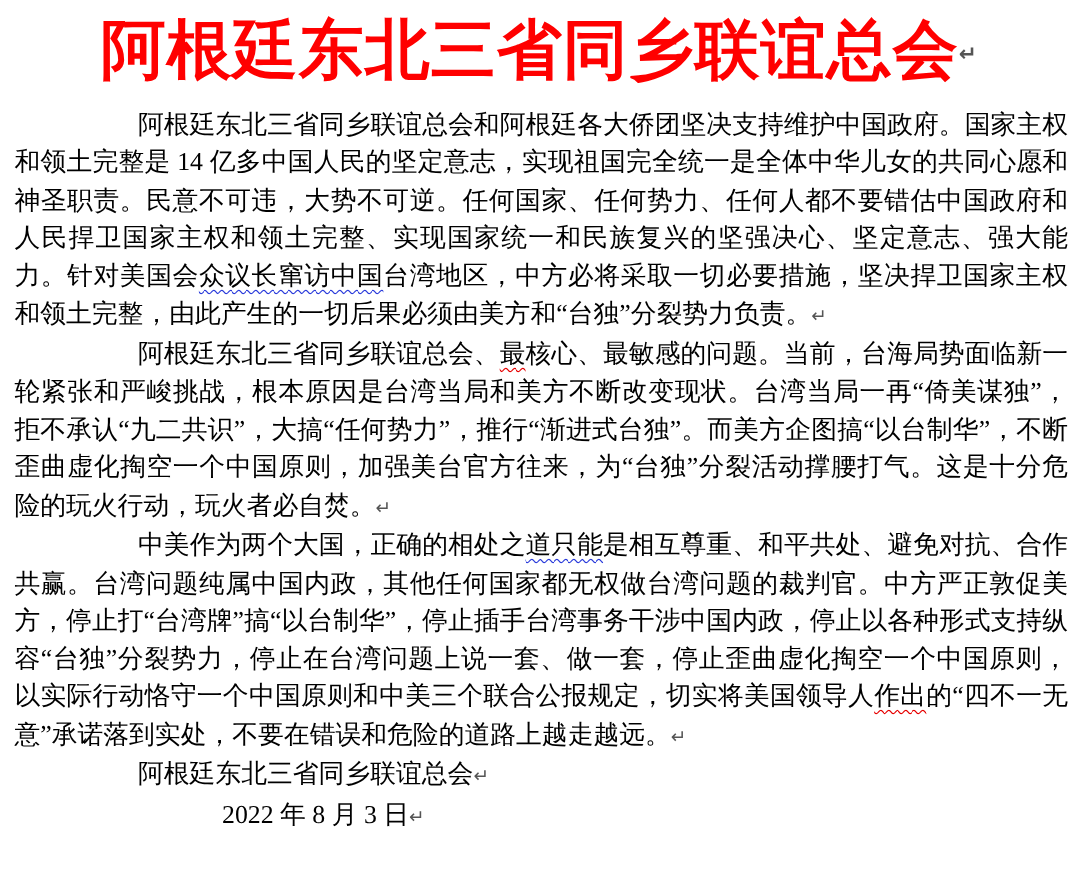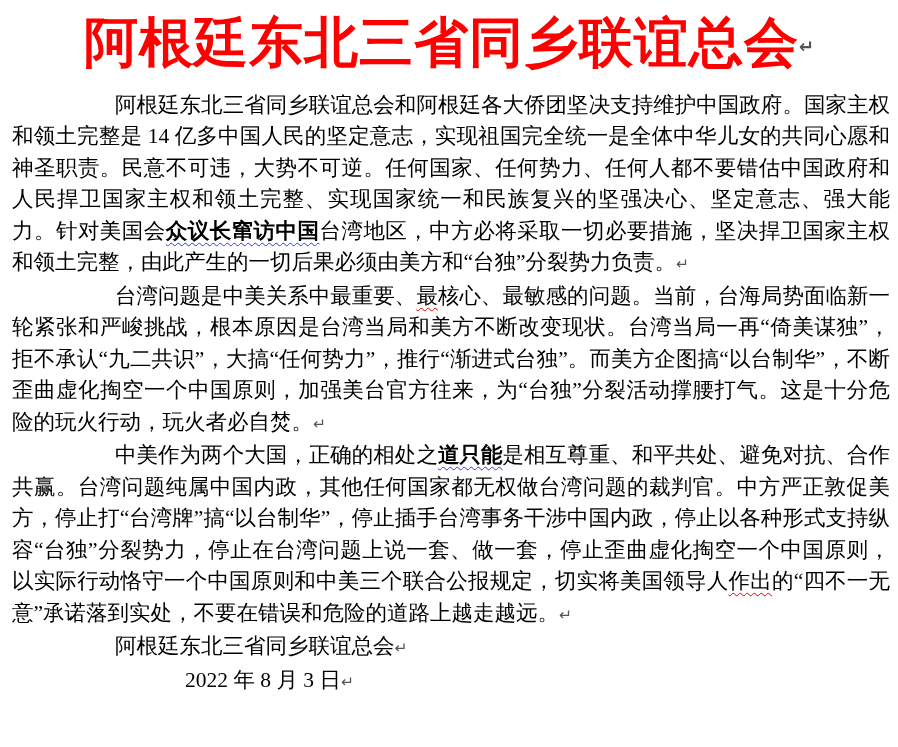--- a/index.html
+++ b/index.html
@@ -57,21 +57,20 @@
   }
   .sig-line{ text-indent:103px; }
   .date-line{ text-indent:173px; }
   .seg{ text-decoration-skip-ink:none; }
   .seg-wavy-blue{
     text-decoration-line:underline;
     text-decoration-style:wavy;
     text-decoration-color:var(--squiggle-blue);
     text-decoration-thickness:1px;
     text-underline-offset:4px;
-    font-weight:bold;
   }
   .seg-wavy-red{
     text-decoration-line:underline;
     text-decoration-style:wavy;
     text-decoration-color:var(--squiggle-red);
     text-decoration-thickness:1px;
     text-underline-offset:4px;
   }
   .seg-pilcrow, .mark{
     color:var(--mark-gray);
@@ -82,21 +81,21 @@
 </head>
 <body>
 
 <div class="page">
 
   <div class="doc-title"><span>阿根廷东北三省同乡联谊总会</span><span class="mark">↵</span></div>
 
 
   <div class="doc-body">
     <p class="para"><span class="seg seg-normal">阿根廷东北三省同乡联谊总会和阿根廷各大侨团坚决支持维护中国政府。国家主权和领土完整是 14 亿多中国人民的坚定意志，实现祖国完全统一是全体中华儿女的共同心愿和神圣职责。民意不可违，大势不可逆。任何国家、任何势力、任何人都不要错估中国政府和人民捍卫国家主权和领土完整、实现国家统一和民族复兴的坚强决心、坚定意志、强大能力。针对美国会</span><span class="seg seg-wavy-blue">众议长窜访中国</span><span class="seg seg-normal">台湾地区，中方必将采取一切必要措施，坚决捍卫国家主权和领土完整，由此产生的一切后果必须由美方和“台独”分裂势力负责。</span><span class="seg seg-pilcrow">↵</span></p>
-    <p class="para"><span class="seg seg-normal">台湾问题是中美关系中最重要、</span><span class="seg seg-wavy-red">最</span><span class="seg seg-normal">核心、最敏感的问题。当前，台海局势面临新一轮紧张和严峻挑战，根本原因是台湾当局和美方不断改变现状。台湾当局一再“倚美谋独”，拒不承认“九二共识”，大搞“任何势力”，推行“渐进式台独”。而美方企图搞“以台制华”，不断歪曲虚化掏空一个中国原则，加强美台官方往来，为“台独”分裂活动撑腰打气。这是十分危险的玩火行动，玩火者必自焚。</span><span class="seg seg-pilcrow">↵</span></p>
+    <p class="para"><span class="seg seg-normal">阿根廷东北三省同乡联谊总会、</span><span class="seg seg-wavy-red">最</span><span class="seg seg-normal">核心、最敏感的问题。当前，台海局势面临新一轮紧张和严峻挑战，根本原因是台湾当局和美方不断改变现状。台湾当局一再“倚美谋独”，拒不承认“九二共识”，大搞“任何势力”，推行“渐进式台独”。而美方企图搞“以台制华”，不断歪曲虚化掏空一个中国原则，加强美台官方往来，为“台独”分裂活动撑腰打气。这是十分危险的玩火行动，玩火者必自焚。</span><span class="seg seg-pilcrow">↵</span></p>
     <p class="para"><span class="seg seg-normal">中美作为两个大国，正确的相处之</span><span class="seg seg-wavy-blue">道只能</span><span class="seg seg-normal">是相互尊重、和平共处、避免对抗、合作共赢。台湾问题纯属中国内政，其他任何国家都无权做台湾问题的裁判官。中方严正敦促美方，停止打“台湾牌”搞“以台制华”，停止插手台湾事务干涉中国内政，停止以各种形式支持纵容“台独”分裂势力，停止在台湾问题上说一套、做一套，停止歪曲虚化掏空一个中国原则，以实际行动恪守一个中国原则和中美三个联合公报规定，切实将美国领导人</span><span class="seg seg-wavy-red">作出</span><span class="seg seg-normal">的“四不一无意”承诺落到实处，不要在错误和危险的道路上越走越远。</span><span class="seg seg-pilcrow">↵</span></p>
 
     <p class="sig-line"><span>阿根廷东北三省同乡联谊总会</span><span class="mark">↵</span></p>
 
     <p class="date-line"><span>2022 年 8 月 3 日</span><span class="mark">↵</span></p>
   </div>
 
 </div>
 
 </body></html>

